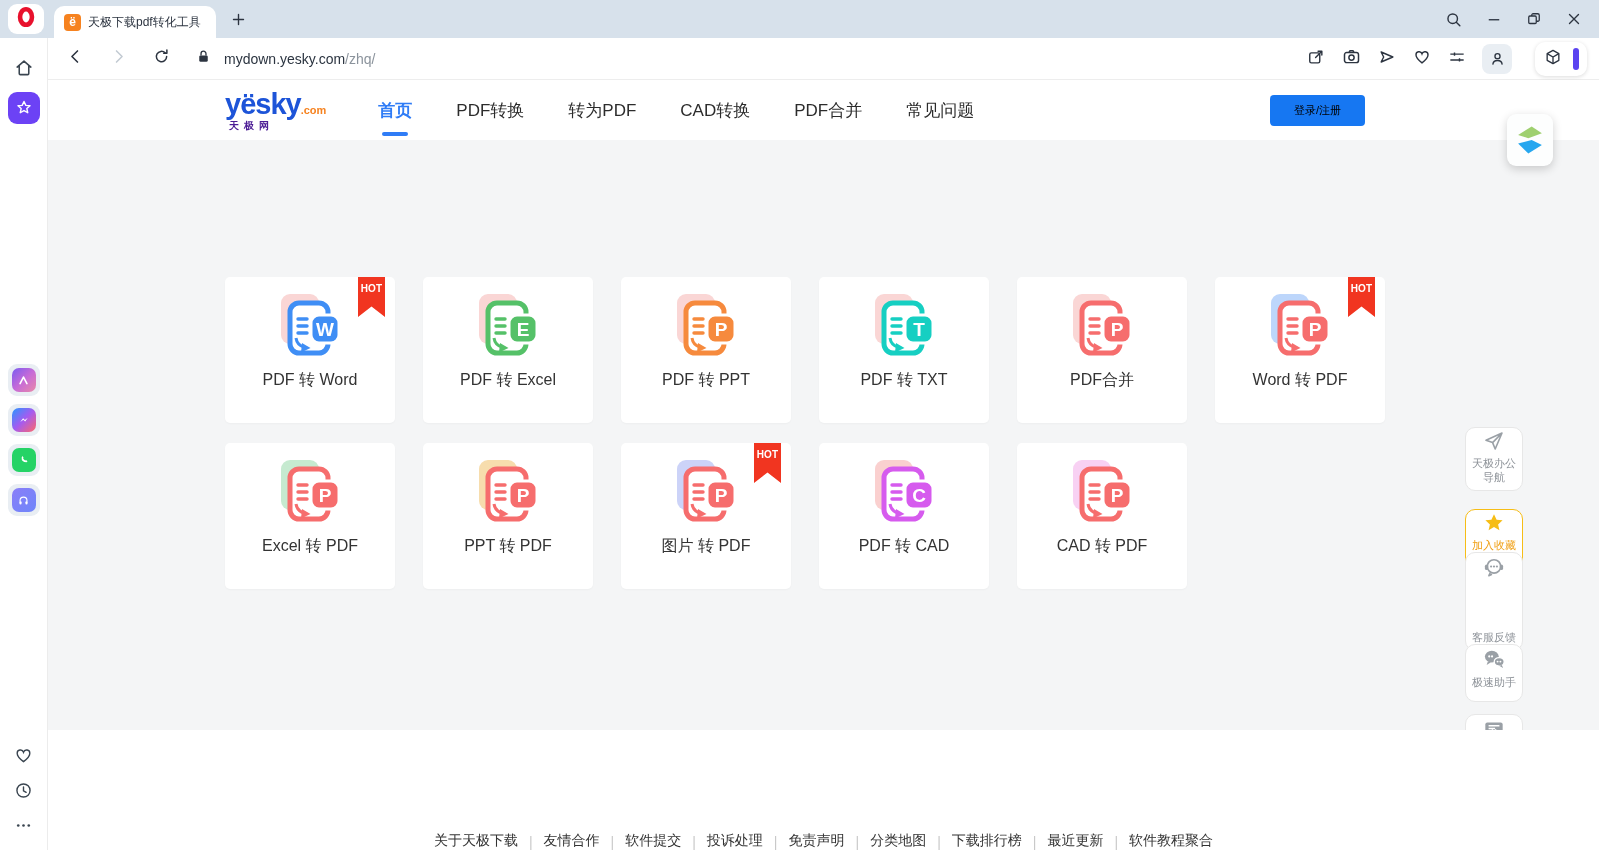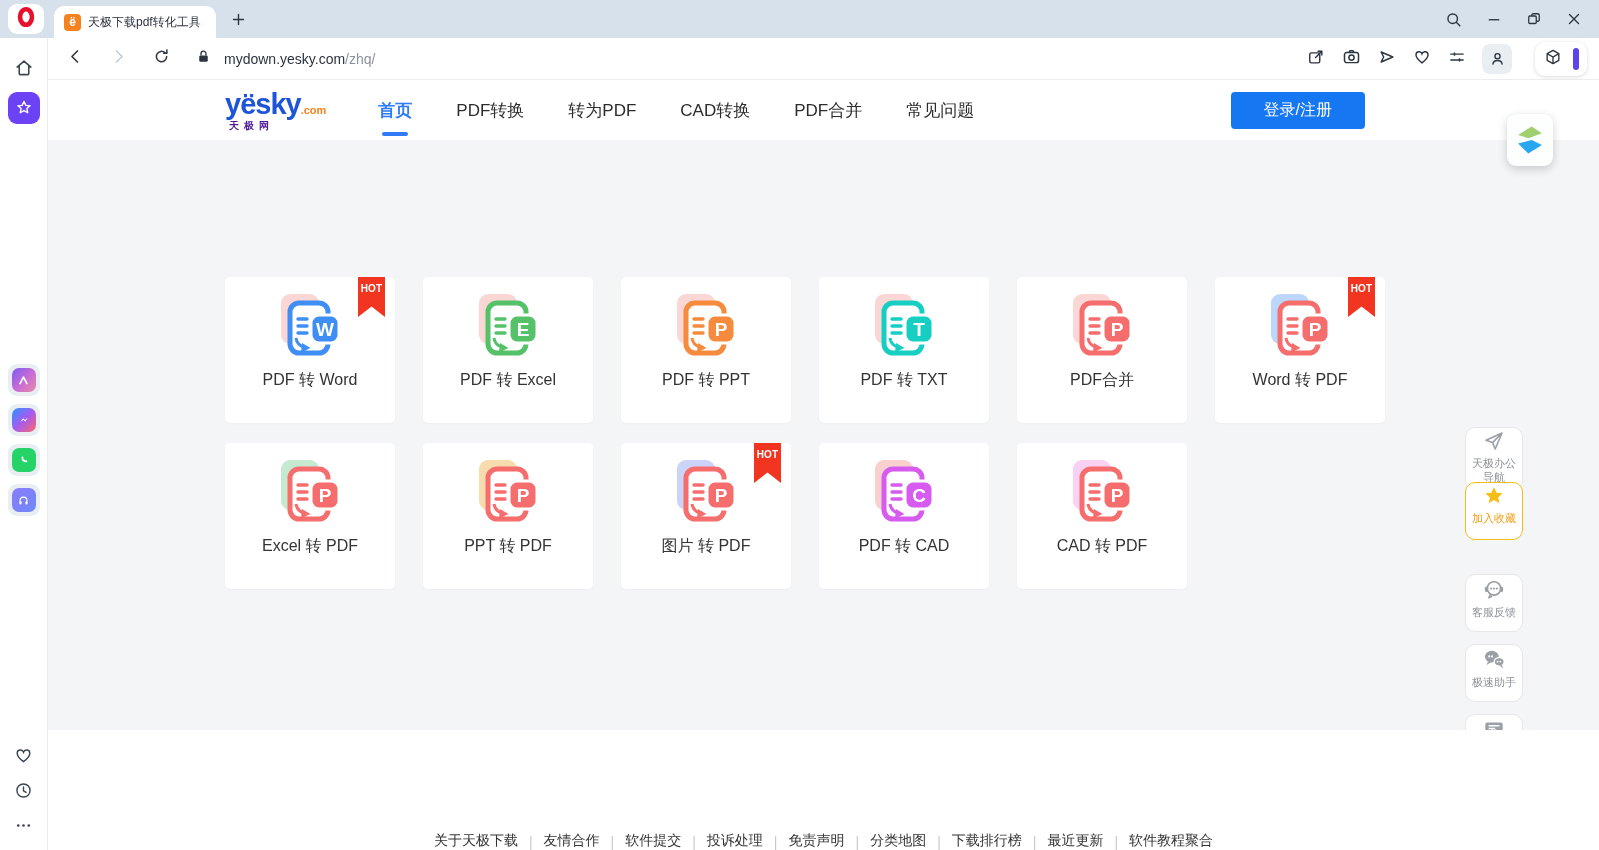--- a/index.html
+++ b/index.html
@@ -60,22 +60,22 @@
   .page-header{ height:60px; background:#fff; display:flex; align-items:center; padding-left:177px; }
   .logo{ display:flex; flex-direction:column; line-height:1; margin-right:52px; }
   .logo-top{ font-size:29px; font-weight:bold; color:#1d54d8; letter-spacing:-1px; }
   .logo-top .com{ font-size:11px; color:#f6821f; font-weight:bold; letter-spacing:0; }
   .logo-sub{ font-size:10px; font-weight:bold; color:#4c1d95; letter-spacing:5px; margin-top:2px; padding-left:4px;}
   .nav{ display:flex; align-items:center; gap:44px; }
   .nav-item{ font-size:17px; color:#2c2c2c; cursor:pointer; position:relative; padding:8px 0; }
   .nav-item.active{ color:var(--nav-active); font-weight:bold; }
   .nav-item.active::after{ content:""; position:absolute; left:50%; transform:translateX(-50%);
     bottom:-6px; width:26px; height:4px; border-radius:2px; background:var(--nav-active); }
-  .login-btn{ margin-left:auto; margin-right:234px; background:var(--accent-blue); color:#ffffff;
-    font-size:16px; border:none; border-radius:4px; padding:8px 33px; cursor:pointer; }
+  .login-btn{ margin-left:auto; margin-right:234px; background:var(--accent-blue); color:#000000;
+    font-size:11px; border:none; border-radius:4px; padding:8px 24px; cursor:pointer; }
 
   .page-main{ position:absolute; top:60px; left:0; right:0; height:590px; background:#f4f5f6; }
 
   .cards{ position:absolute; left:177px; top:137px; display:grid;
     grid-template-columns:repeat(6,170px); grid-auto-rows:146px; column-gap:28px; row-gap:20px; }
   .card{ background:#fff; border-radius:5px; position:relative; display:flex;
     flex-direction:column; align-items:center; cursor:pointer; box-shadow:0 1px 2px rgba(0,0,0,.03); }
   .card .icon{ margin-top:11px; }
   .card .lbl{ font-size:16px; color:#333; margin-top:4px; }
   .hot{ position:absolute; top:0; right:10px; width:27px; height:40px; background:var(--hot-red);
@@ -86,22 +86,22 @@
     background:linear-gradient(135deg,var(--banner-o1),var(--banner-o2)); display:flex;
     align-items:center; padding:0 8px 0 6px; cursor:pointer; box-shadow:0 2px 6px rgba(255,150,0,.35); }
   .banner-text{ color:#fff; font-size:13.5px; font-weight:bold; line-height:1.35; text-align:center; flex:1; }
 
   .widget{ position:absolute; right:76px; width:58px; min-height:58px; background:#fff;
     border:1px solid #e7e7e7; border-radius:10px; display:flex; flex-direction:column;
     align-items:center; padding:1px 2px 5px; cursor:pointer; }
   .widget .wlbl{ font-size:11px; color:#8d9298; line-height:1.25; text-align:center; }
   .widget.gold{ border-color:var(--gold); }
   .widget.gold .wlbl{ color:var(--gold-text); }
-  .widget:nth-of-type(1){ top:287px; } .widget:nth-of-type(2){ top:342px; }
-  .widget:nth-of-type(3){ top:434px; } .widget:nth-of-type(4){ top:504px; }
+  .widget:nth-of-type(1){ top:287px; } .widget:nth-of-type(2){ top:369px; }
+  .widget:nth-of-type(3){ top:412px;gap:47px; } .widget:nth-of-type(4){ top:504px; }
   .widget:nth-of-type(5){ top:574px; }
 
   .float-logo{ position:absolute; right:46px; top:34px; width:46px; height:52px; background:#fdfefe;
     border-radius:9px; box-shadow:0 3px 10px rgba(0,0,0,.18); display:flex; align-items:center;
     justify-content:center; cursor:pointer; z-index:5; }
 
   .page-footer{ position:absolute; left:0; right:0; bottom:0; height:120px; background:#fff;
     display:flex; justify-content:center; }
   .flinks{ margin-top:72px; font-size:14px; color:#333; display:flex; align-items:flex-end; }
   .flinks a{ color:#333; text-decoration:none; cursor:pointer; }

